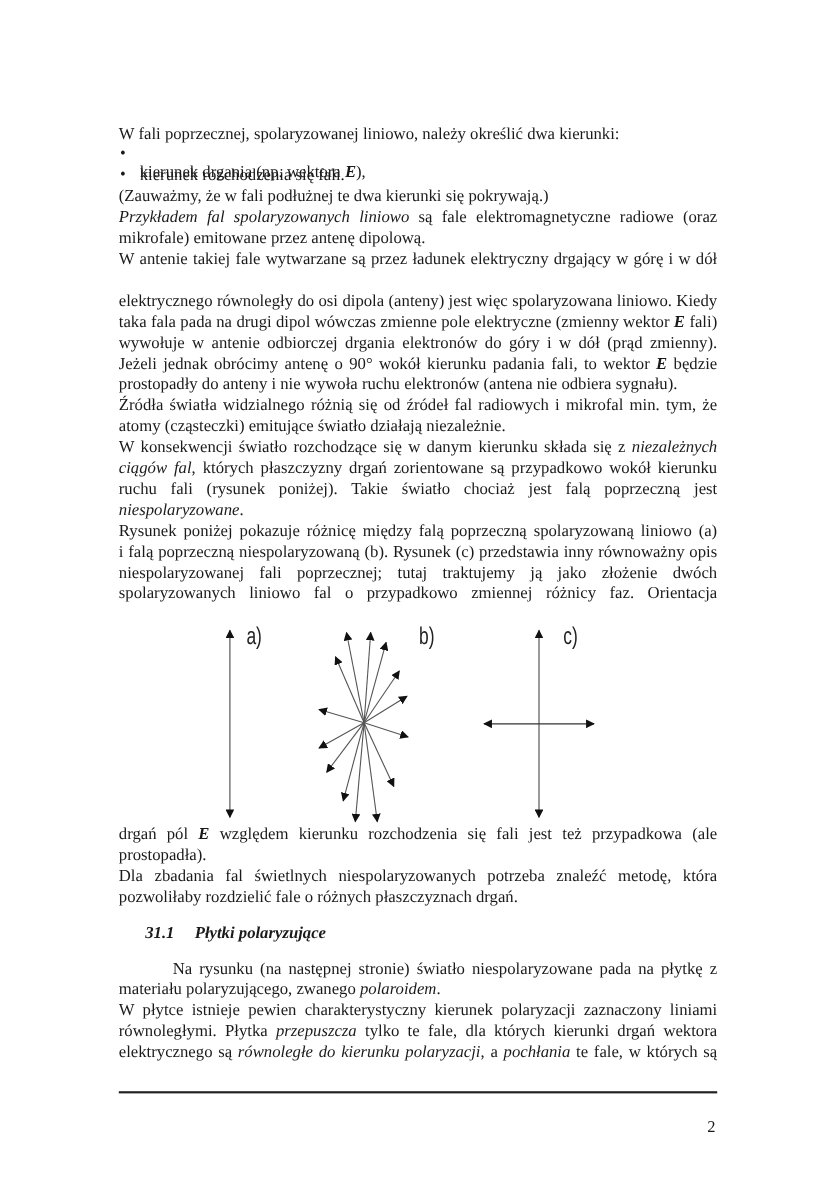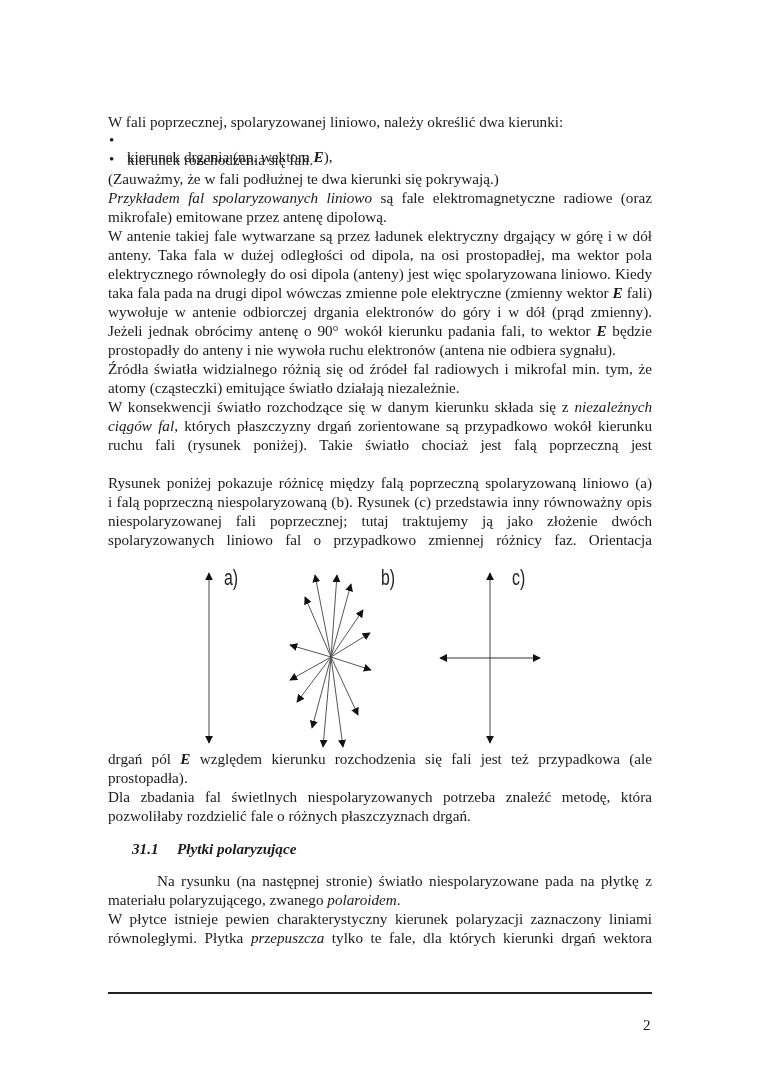--- a/index.html
+++ b/index.html
@@ -30,33 +30,33 @@
   <span class="bul" style="top:131px">•</span>
   <div class="ln bt" style="top:147px"><span>kierunek drgania (np. wektora </span><b><i>E</i></b><span>),</span></div>
   <span class="bul" style="top:150px">•</span>
   <div class="ln bt" style="top:150px">kierunek rozchodzenia się fali.</div>
   <div class="ln" style="top:169px">(Zauważmy, że w fali podłużnej te dwa kierunki się pokrywają.)</div>
 
   <div class="ln j" style="top:188px"><i>Przykładem fal spolaryzowanych liniowo</i><span> są fale elektromagnetyczne radiowe (oraz</span></div>
   <div class="ln" style="top:207px">mikrofale) emitowane przez antenę dipolową.</div>
 
   <div class="ln j" style="top:226px">W antenie takiej fale wytwarzane są przez ładunek elektryczny drgający w górę i w dół</div>
-  <div class="ln j" style="top:245px">anteny. Taka fala w dużej odległości od dipola, na osi prostopadłej, ma wektor pola</div>
   <div class="ln j" style="top:264px">elektrycznego równoległy do osi dipola (anteny) jest więc spolaryzowana liniowo. Kiedy</div>
   <div class="ln j" style="top:283px"><span>taka fala pada na drugi dipol wówczas zmienne pole elektryczne (zmienny wektor </span><b><i>E</i></b><span> fali)</span></div>
   <div class="ln j" style="top:302px">wywołuje w antenie odbiorczej drgania elektronów do góry i w dół (prąd zmienny).</div>
   <div class="ln j" style="top:321px"><span>Jeżeli jednak obrócimy antenę o 90° wokół kierunku padania fali, to wektor </span><b><i>E</i></b><span> będzie</span></div>
   <div class="ln" style="top:340px">prostopadły do anteny i nie wywoła ruchu elektronów (antena nie odbiera sygnału).</div>
 
   <div class="ln j" style="top:359px">Źródła światła widzialnego różnią się od źródeł fal radiowych i mikrofal min. tym, że</div>
   <div class="ln" style="top:378px">atomy (cząsteczki) emitujące światło działają niezależnie.</div>
 
   <div class="ln j" style="top:397px"><span>W konsekwencji światło rozchodzące się w danym kierunku składa się z </span><i>niezależnych</i></div>
   <div class="ln j" style="top:416px"><i>ciągów fal</i><span>, których płaszczyzny drgań zorientowane są przypadkowo wokół kierunku</span></div>
   <div class="ln j" style="top:435px">ruchu fali (rysunek poniżej). Takie światło chociaż jest falą poprzeczną jest</div>
+  <div class="ln" style="top:454px"><i>niespolaryzowane</i><span>.</span></div>
 
   <div class="ln j" style="top:473px">Rysunek poniżej pokazuje różnicę między falą poprzeczną spolaryzowaną liniowo (a)</div>
   <div class="ln j" style="top:492px">i falą poprzeczną niespolaryzowaną (b). Rysunek (c) przedstawia inny równoważny opis</div>
   <div class="ln j" style="top:511px">niespolaryzowanej fali poprzecznej; tutaj traktujemy ją jako złożenie dwóch</div>
   <div class="ln j" style="top:530px">spolaryzowanych liniowo fal o przypadkowo zmiennej różnicy faz. Orientacja kierunków</div>
 
   <svg class="fig" width="760" height="1075">
     <defs>
       <marker id="ah" viewBox="0 0 10 10" refX="9" refY="5" markerWidth="8" markerHeight="8" orient="auto-start-reverse" markerUnits="userSpaceOnUse">
         <path d="M0,0 L10,5 L0,10 z" fill="#111"></path>
@@ -97,16 +97,17 @@
   <div class="ln" style="top:806px">pozwoliłaby rozdzielić fale o różnych płaszczyznach drgań.</div>
 
   <div class="hd" style="left:108px">31.1</div>
   <div class="hd" style="left:153px">Płytki polaryzujące</div>
 
   <div class="ln j ind" style="top:871px">Na rysunku (na następnej stronie) światło niespolaryzowane pada na płytkę z</div>
   <div class="ln" style="top:890px"><span>materiału polaryzującego, zwanego </span><i>polaroidem</i><span>.</span></div>
 
   <div class="ln j" style="top:909px">W płytce istnieje pewien charakterystyczny kierunek polaryzacji zaznaczony liniami</div>
   <div class="ln j" style="top:928px"><span>równoległymi. Płytka </span><i>przepuszcza</i><span> tylko te fale, dla których kierunki drgań wektora</span></div>
+  <div class="ln j" style="top:947px"><span>elektrycznego są </span><i>równoległe do kierunku polaryzacji</i><span>, a </span><i>pochłania</i><span> te fale, w których są</span></div>
 
   <div class="footer-line"></div>
   <div class="pnum">2</div>
 </div>
 
 </body></html>

